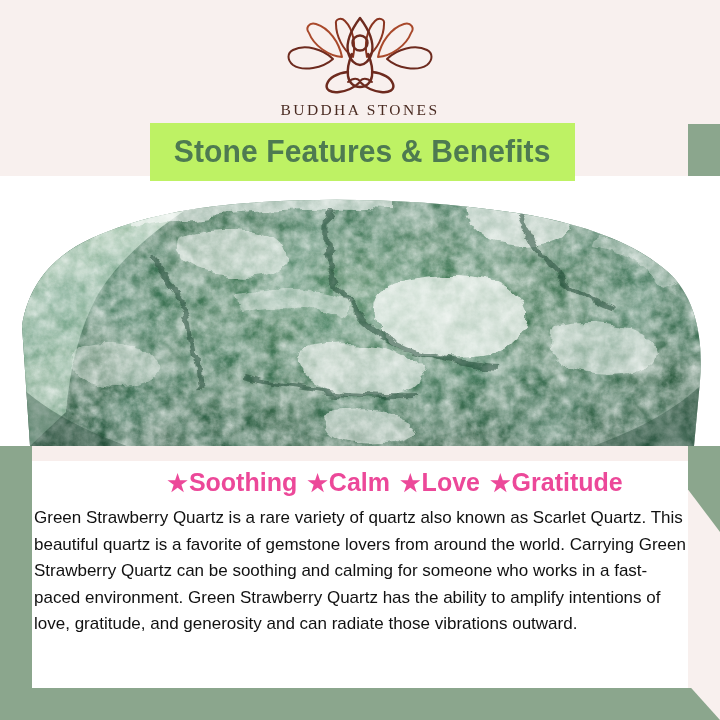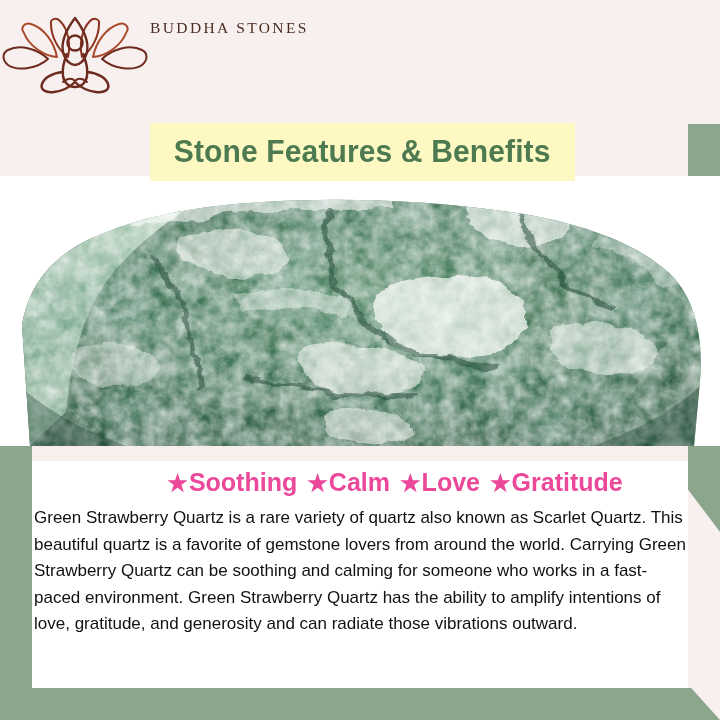--- a/index.html
+++ b/index.html
@@ -32,34 +32,34 @@
     clip-path:polygon(0 0,96% 0,100% 100%,0 100%);
   }
 
   
   #header{
     position:absolute;left:0;top:0;width:720px;height:124px;
     background:#f8f0ee;
   }
   #logo-wrap{
     position:absolute;left:0;top:16px;width:720px;
-    display:flex;flex-direction:row;align-items:flex-start;
+    display:flex;flex-direction:column;align-items:center;
   }
   #logo-mark{display:block;}
   #logo-word{
     margin-top:3px;
     font-family:"Liberation Serif", serif;
     font-size:15.5px;letter-spacing:2.4px;
     color:#4a2b22;font-weight:400;
   }
 
   
   #title-plate{
     position:absolute;left:150px;top:123px;width:425px;height:58px;
-    background:#fef9c3;
+    background:#bef264;
     display:flex;align-items:center;justify-content:center;
     z-index:6;
   }
   #title-text{
     font-family:"Liberation Sans Narrow","Liberation Sans",sans-serif;
     font-size:31px;font-weight:bold;color:#4e7a51;
     letter-spacing:.1px;white-space:nowrap;
     transform:scaleX(.97);
   }
 

